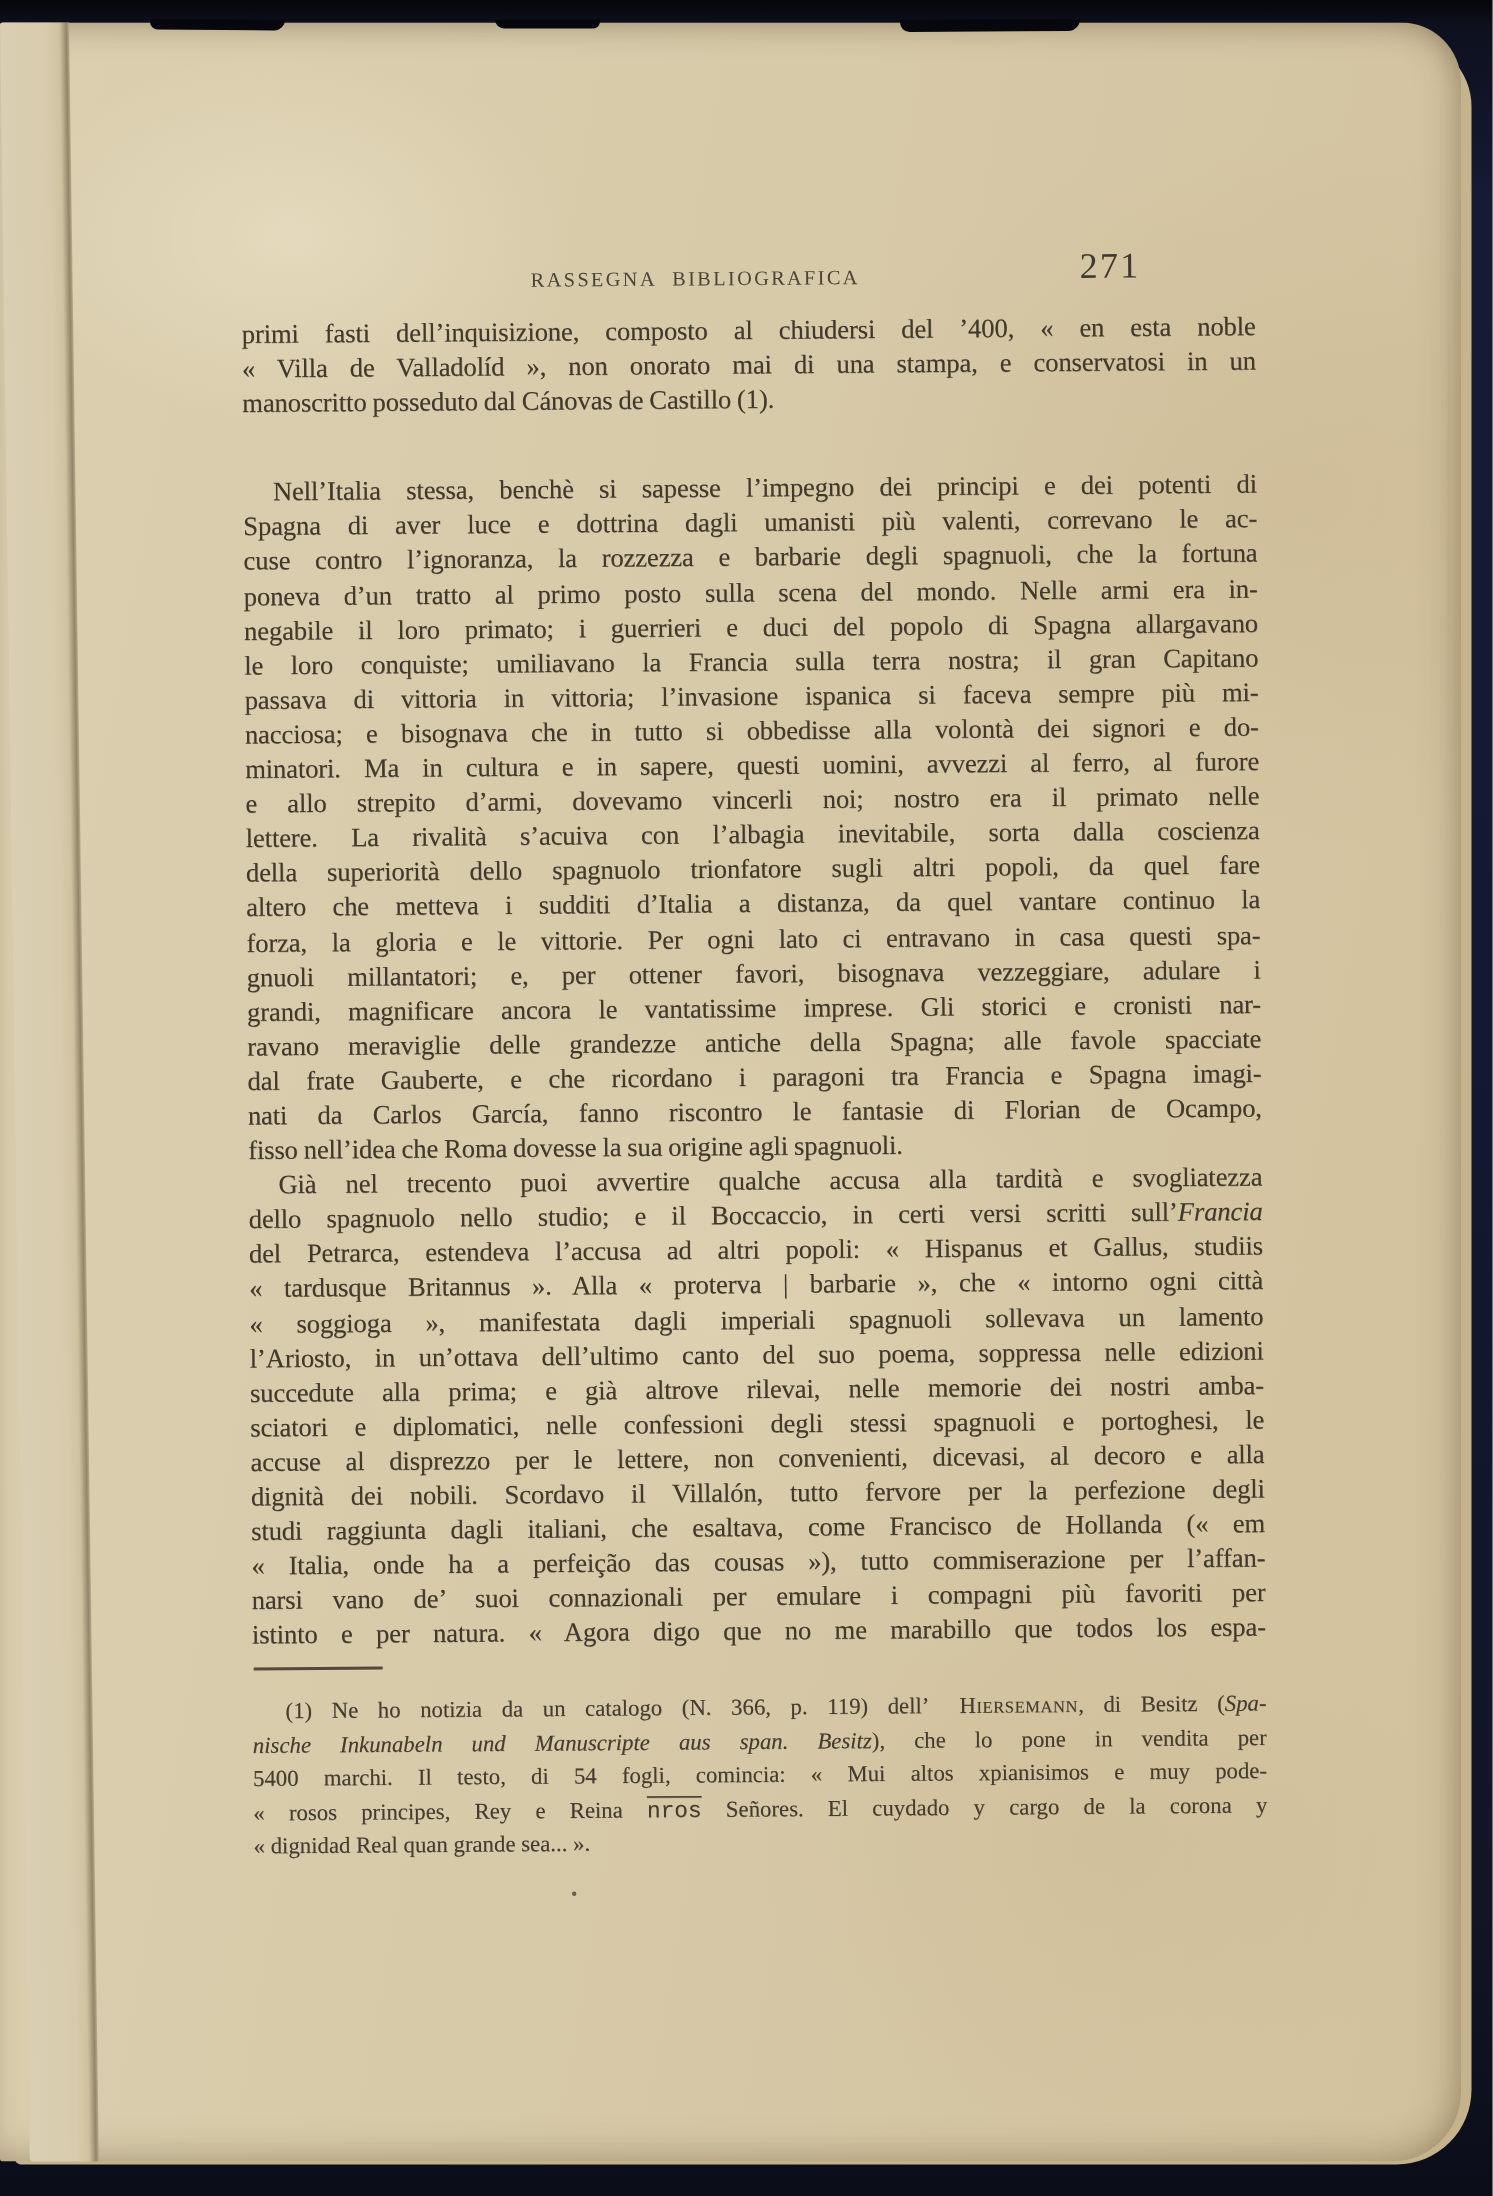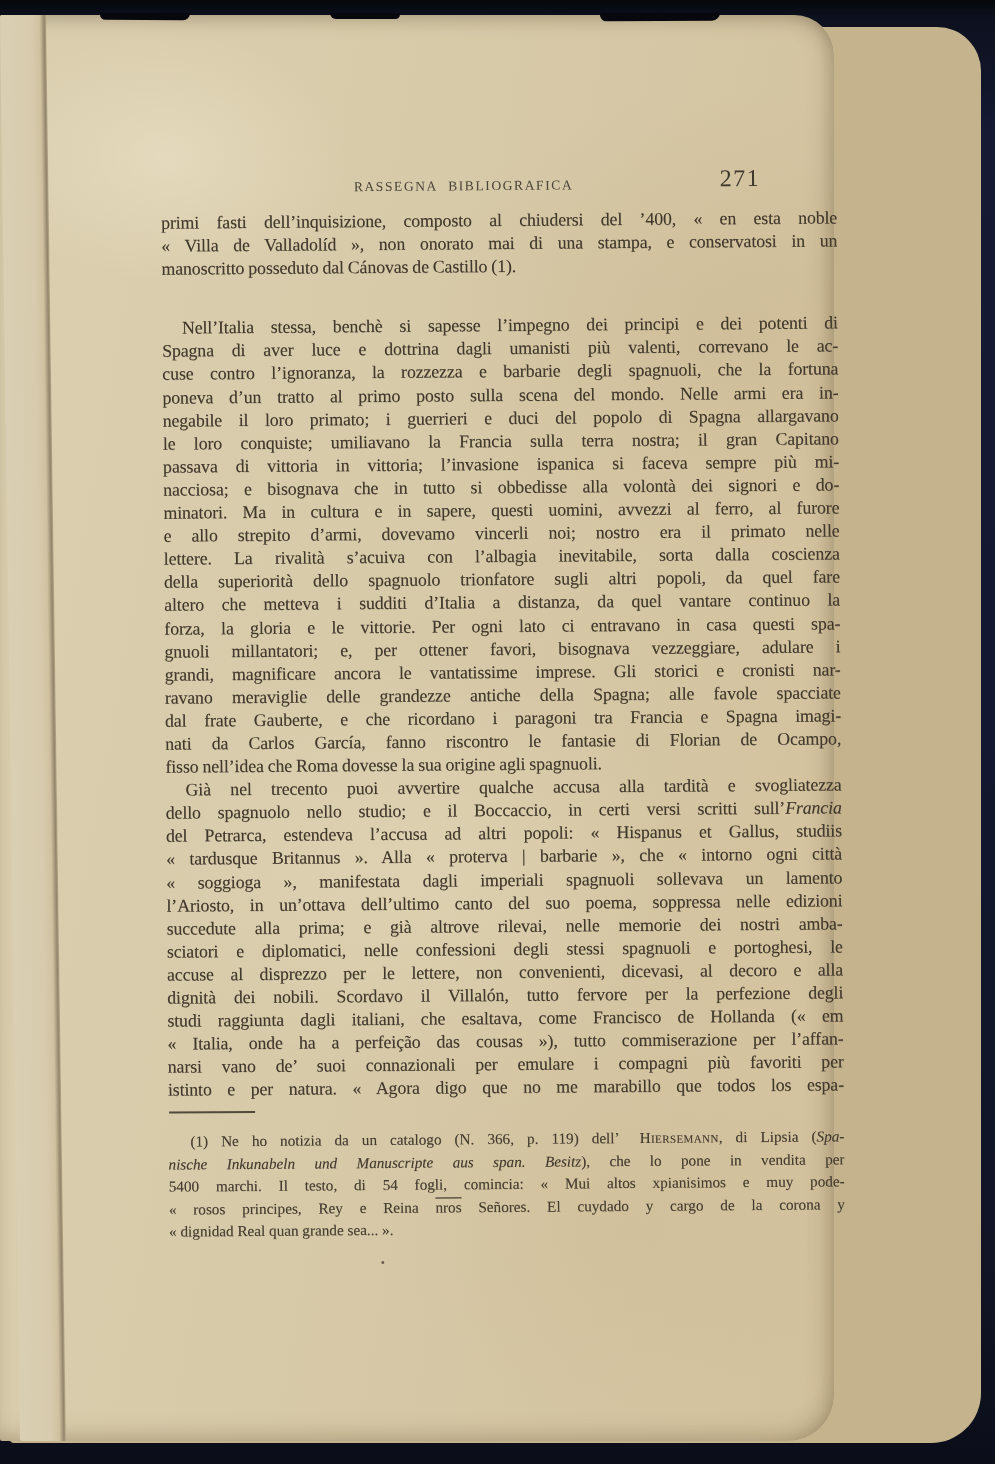--- a/index.html
+++ b/index.html
@@ -6,21 +6,21 @@
   body{
     width:995px;height:1464px;position:relative;overflow:hidden;
     font-family:"Liberation Serif", serif;
     background:linear-gradient(180deg,#06070b 0%,#0d101e 1.2%,#161a33 9%,#141831 45%,#111526 86%,#0b0e19 100%);
   }
   .page-under{
     position:absolute;left:10px;top:27px;width:971px;height:1416px;
     background:#c5b38e;border-radius:3px 44px 50px 4px;
   }
   .page{
-    position:absolute;left:0;top:15px;width:834px;height:1426px;
+    position:absolute;left:0;top:15px;width:974px;height:1426px;
     background-image:
       radial-gradient(260px 180px at 20% 10%, rgba(248,240,215,0.35), rgba(248,240,215,0) 70%),
       radial-gradient(420px 320px at 88% 22%, rgba(186,160,116,0.20), rgba(186,160,116,0) 75%),
       radial-gradient(380px 300px at 50% 60%, rgba(255,248,225,0.18), rgba(255,248,225,0) 70%),
       radial-gradient(300px 260px at 75% 85%, rgba(190,168,124,0.16), rgba(190,168,124,0) 75%),
       linear-gradient(100deg,#dbcfb0 0%,#d7caa9 45%,#d2c19c 100%);
     border-radius:2px 40px 46px 2px;
     box-shadow:
       inset -14px 0 26px -12px rgba(90,70,40,0.35),
       inset 0 -16px 26px -14px rgba(90,70,40,0.30),
@@ -55,21 +55,21 @@
   .footnote-rule{position:absolute;left:166px;top:1094px;width:86px;height:2px;background:#53493a;}
   .footnote-block{
     position:absolute;left:165px;top:1113px;width:676px;
     font-size:15.2px;line-height:22.6px;color:#453c30;
     text-shadow:0.2px 0.2px 0.3px rgba(68,57,45,0.4);
   }
   .footnote-block .tline{height:22.6px;}
   .footnote-block .para.indent .tline:first-child{text-indent:22px;}
   .s-i{font-style:italic;}
   .s-sc{font-variant:small-caps;letter-spacing:0.4px;margin-left:20px;}
-  .s-ov{text-decoration:overline;}
+  .s-ov{text-decoration:overline;font-family:Liberation Mono, monospace;}
   .speck{position:absolute;left:377px;top:1245px;width:3px;height:3px;border-radius:50%;background:#6a5f4c;}
 </style>
 </head>
 <body>
 
 <div class="page-under"></div>
 
 <div class="page">
   <div class="underpage-strip"></div>
 
@@ -119,21 +119,21 @@
           <div class="tline"><span>studi raggiunta dagli italiani, che esaltava, come Francisco de Hollanda (« em</span></div>
           <div class="tline"><span>« Italia, onde ha a perfeição das cousas »), tutto commiserazione per l’affan-</span></div>
           <div class="tline"><span>narsi vano de’ suoi connazionali per emulare i compagni più favoriti per</span></div>
           <div class="tline"><span>istinto e per natura. « Agora digo que no me marabillo que todos los espa-</span></div>
         </div>
       </div>
 
     <div class="footnote-rule"></div>
     <div class="footnote-block">
         <div class="para indent">
-          <div class="tline"><span>(1) Ne ho notizia da un catalogo (N. 366, p. 119) dell’</span><span class="s-sc">Hiersemann</span><span>, di Lipsia (</span><span class="s-i">Spa-</span></div>
+          <div class="tline"><span>(1) Ne ho notizia da un catalogo (N. 366, p. 119) dell’</span><span class="s-sc">Hiersemann</span><span>, di Besitz (</span><span class="s-i">Spa-</span></div>
           <div class="tline"><span class="s-i">nische Inkunabeln und Manuscripte aus span. Besitz</span><span>), che lo pone in vendita per</span></div>
           <div class="tline"><span>5400 marchi. Il testo, di 54 fogli, comincia: « Mui altos xpianisimos e muy pode-</span></div>
           <div class="tline"><span>« rosos principes, Rey e Reina </span><span class="s-ov">nros</span><span> Señores. El cuydado y cargo de la corona y</span></div>
           <div class="tline endline"><span>« dignidad Real quan grande sea... ».</span></div>
         </div>
       </div>
 
     <div class="speck"></div>
   </div>
 </div>

